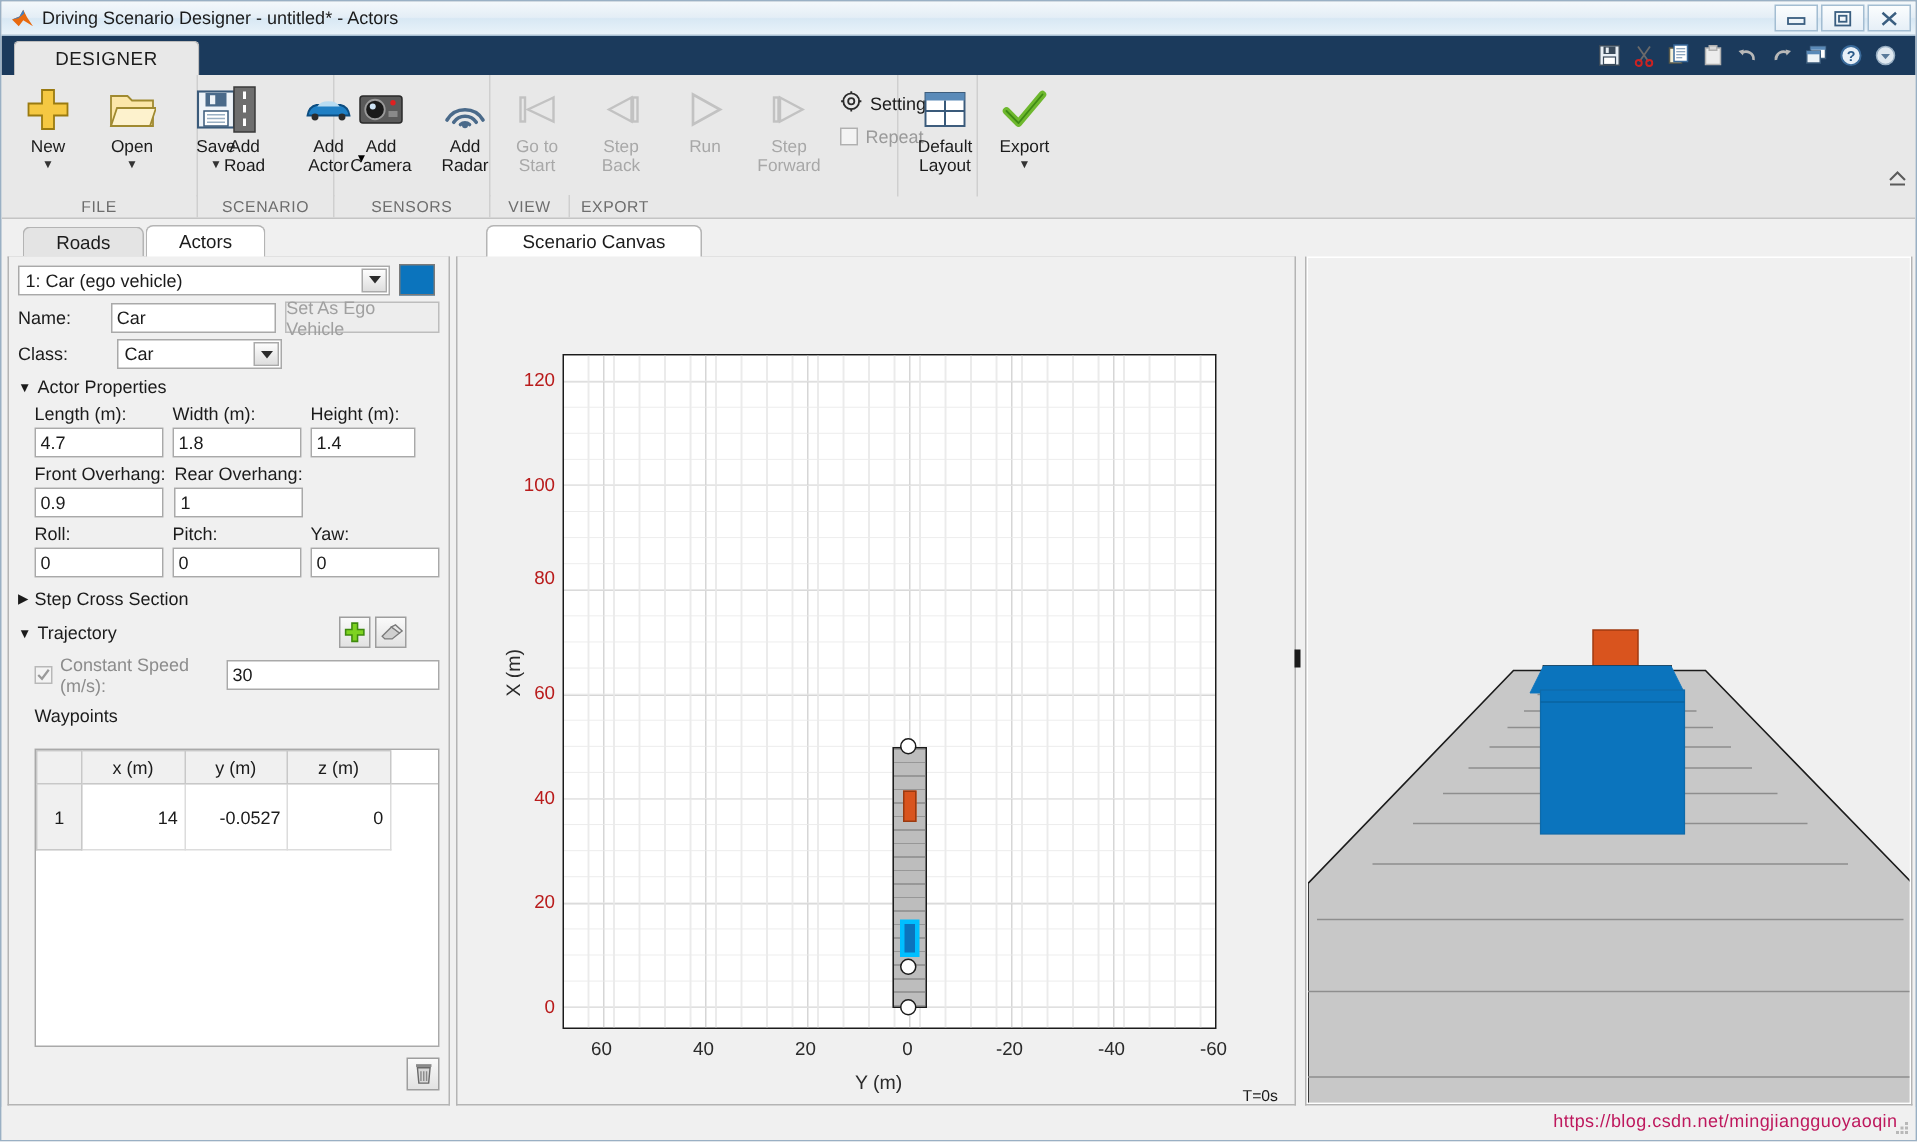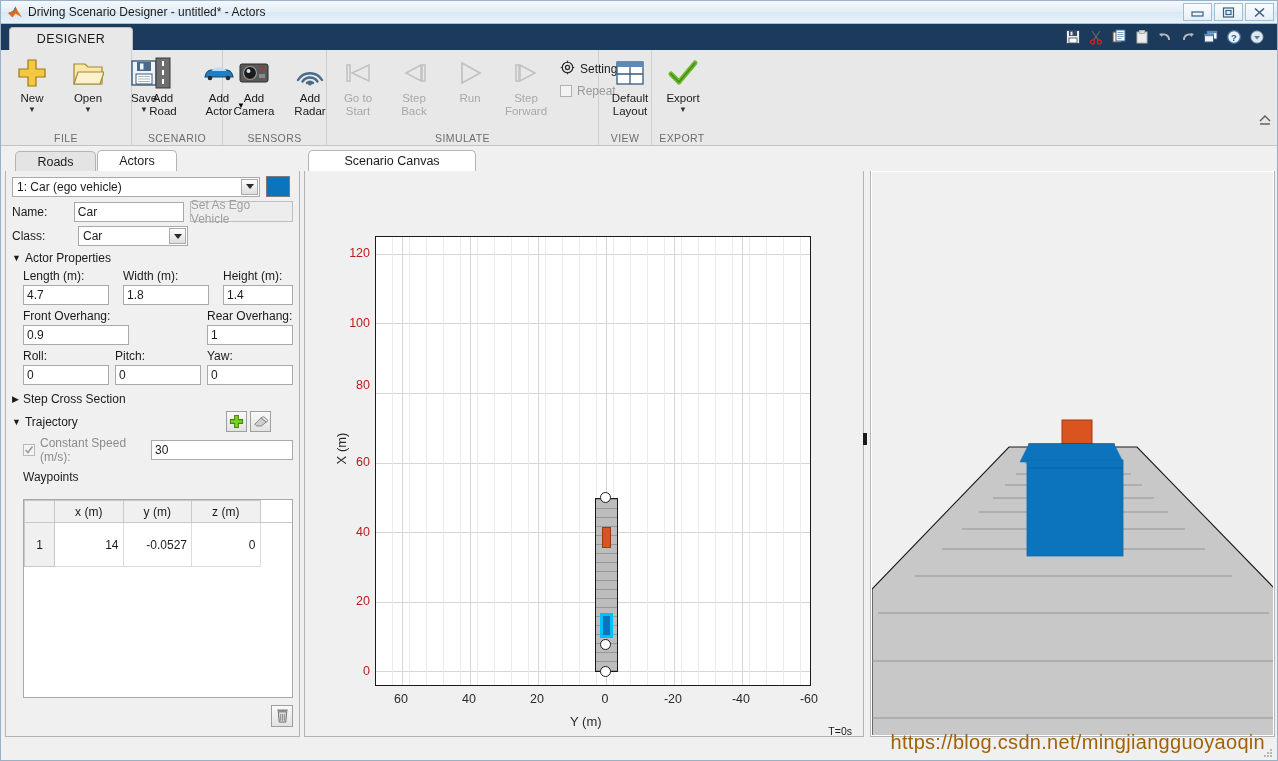--- a/index.html
+++ b/index.html
@@ -204,21 +204,21 @@
     border: 1px solid #bdbdbd; background: #ededed;
     font-size: 12px; color: #a0a0a0;
     height: 21px; display: flex; align-items: center; justify-content: center;
     box-sizing: border-box;
   }
   .section-hdr {
     font-size: 12px; color: #1b1b1b; display: flex; align-items: center;
     margin: 5px 0 4px 0;
   }
   .tri { font-size: 9px; margin-right: 4px; color: #1b1b1b; }
-  .fieldgrid { display: flex; gap: 6px; justify-content: space-between; }
+  .fieldgrid { display: flex; gap: 6px; }
   .fieldcell { display: flex; flex-direction: column; }
   .fieldcell .lbl { margin-bottom: 2px; }
 
   .iconbtn {
     width: 21px; height: 21px; border: 1px solid #9e9e9e;
     background: linear-gradient(to bottom,#fafafa,#e2e2e2);
     display: flex; align-items: center; justify-content: center;
     box-sizing: border-box;
   }
 
@@ -281,21 +281,21 @@
   }
   .xtick {
     position: absolute; top: 0; font-size: 12.5px; color: #2b2b2b;
     text-align: center; transform: translateX(-50%);
   }
   .axlabel { position: absolute; font-size: 13px; color: #2b2b2b; }
   .timestamp { position: absolute; font-size: 10.5px; color: #1b1b1b; }
 
   .watermark {
     position: absolute; right: 12px; bottom: 6px;
-    font-size: 20px; color: #a16207; letter-spacing: 0.3px;
+    font-size: 12px; color: #be185d; letter-spacing: 0.3px;
     white-space: nowrap;
   }
   .grip {
     position: absolute; right: 3px; bottom: 3px; width: 12px; height: 12px;
   }
   .statusbar {
     position: absolute; left: 0; bottom: 0; width: 100%; height: 22px;
     background: #f0f0f0; box-sizing: border-box;
   }
 </style>
@@ -579,21 +579,20 @@
           <span class="rlabel">Export</span>
           <span class="rcaret">▼</span>
         </div>
       </div>
     </div>
 
     <div class="ribbon-footer">
       <div class="rfoot" style="width:131px">FILE</div>
       <div class="rfoot" style="width:91px">SCENARIO</div>
       <div class="rfoot" style="width:104px">SENSORS</div>
-      <div class="rfoot" style="width:272px">SIMULATE</div>
       <div class="rfoot" style="width:53px">VIEW</div>
       <div class="rfoot" style="width:60px;border-right:none">EXPORT</div>
     </div>
     <div class="collapse-arrow">
       <svg width="12" height="12" viewBox="0 0 12 12">
           <path d="M1 7 L6 2 L11 7" fill="none" stroke="#5a5a5a" stroke-width="1.4"></path>
           <path d="M1 10 H11" stroke="#5a5a5a" stroke-width="1.4"></path>
         </svg>
     </div>
   </div>
@@ -649,21 +648,21 @@
           </div>
           <div class="fieldcell">
             <span class="lbl">Height (m):</span>
             <input class="inp" style="width: 70px;" value="1.4">
           </div>
         </div>
 
         <div class="fieldgrid" style="margin-bottom:4px">
           <div class="fieldcell">
             <span class="lbl">Front Overhang:</span>
-            <input class="inp" style="width: 106px;" value="0.9">
+            <input class="inp" style="width: 86px;" value="0.9">
           </div>
           <div class="fieldcell">
             <span class="lbl">Rear Overhang:</span>
             <input class="inp" style="width: 86px;" value="1">
           </div>
         </div>
 
         <div class="fieldgrid">
           <div class="fieldcell">
             <span class="lbl">Roll:</span>
@@ -764,21 +763,21 @@
         <circle cx="8" cy="8" r="5.4" fill="#d8d8d8" stroke="#5a5a5a" stroke-width="1.2"></circle>
         <circle cx="8" cy="8" r="2" fill="#f4f4f4" stroke="#5a5a5a" stroke-width="1.1"></circle>
         <g stroke="#5a5a5a" stroke-width="1.5">
           <path d="M8 1.2v2M8 12.8v2M1.2 8h2M12.8 8h2M3.3 3.3l1.4 1.4M11.3 11.3l1.4 1.4M12.7 3.3l-1.4 1.4M4.7 11.3l-1.4 1.4"></path>
         </g>
       </svg>
   </div>
 
   <div class="canvaspanel">
     <div class="tabstrip">
-      <div class="ptab active" style="left:4px;width:168px">Scenario Canvas</div>
+      <div class="ptab active" style="left:20px;width:144px">Scenario Canvas</div>
     </div>
     <div class="plotarea">
 
       <div class="ytick" style="right:493px;top:82px">120</div>
       <div class="ytick" style="right:493px;top:152px">100</div>
       <div class="ytick" style="right:493px;top:214px">80</div>
       <div class="ytick" style="right:493px;top:291px">60</div>
       <div class="ytick" style="right:493px;top:361px">40</div>
       <div class="ytick" style="right:493px;top:430px">20</div>
       <div class="ytick" style="right:493px;top:500px">0</div>

